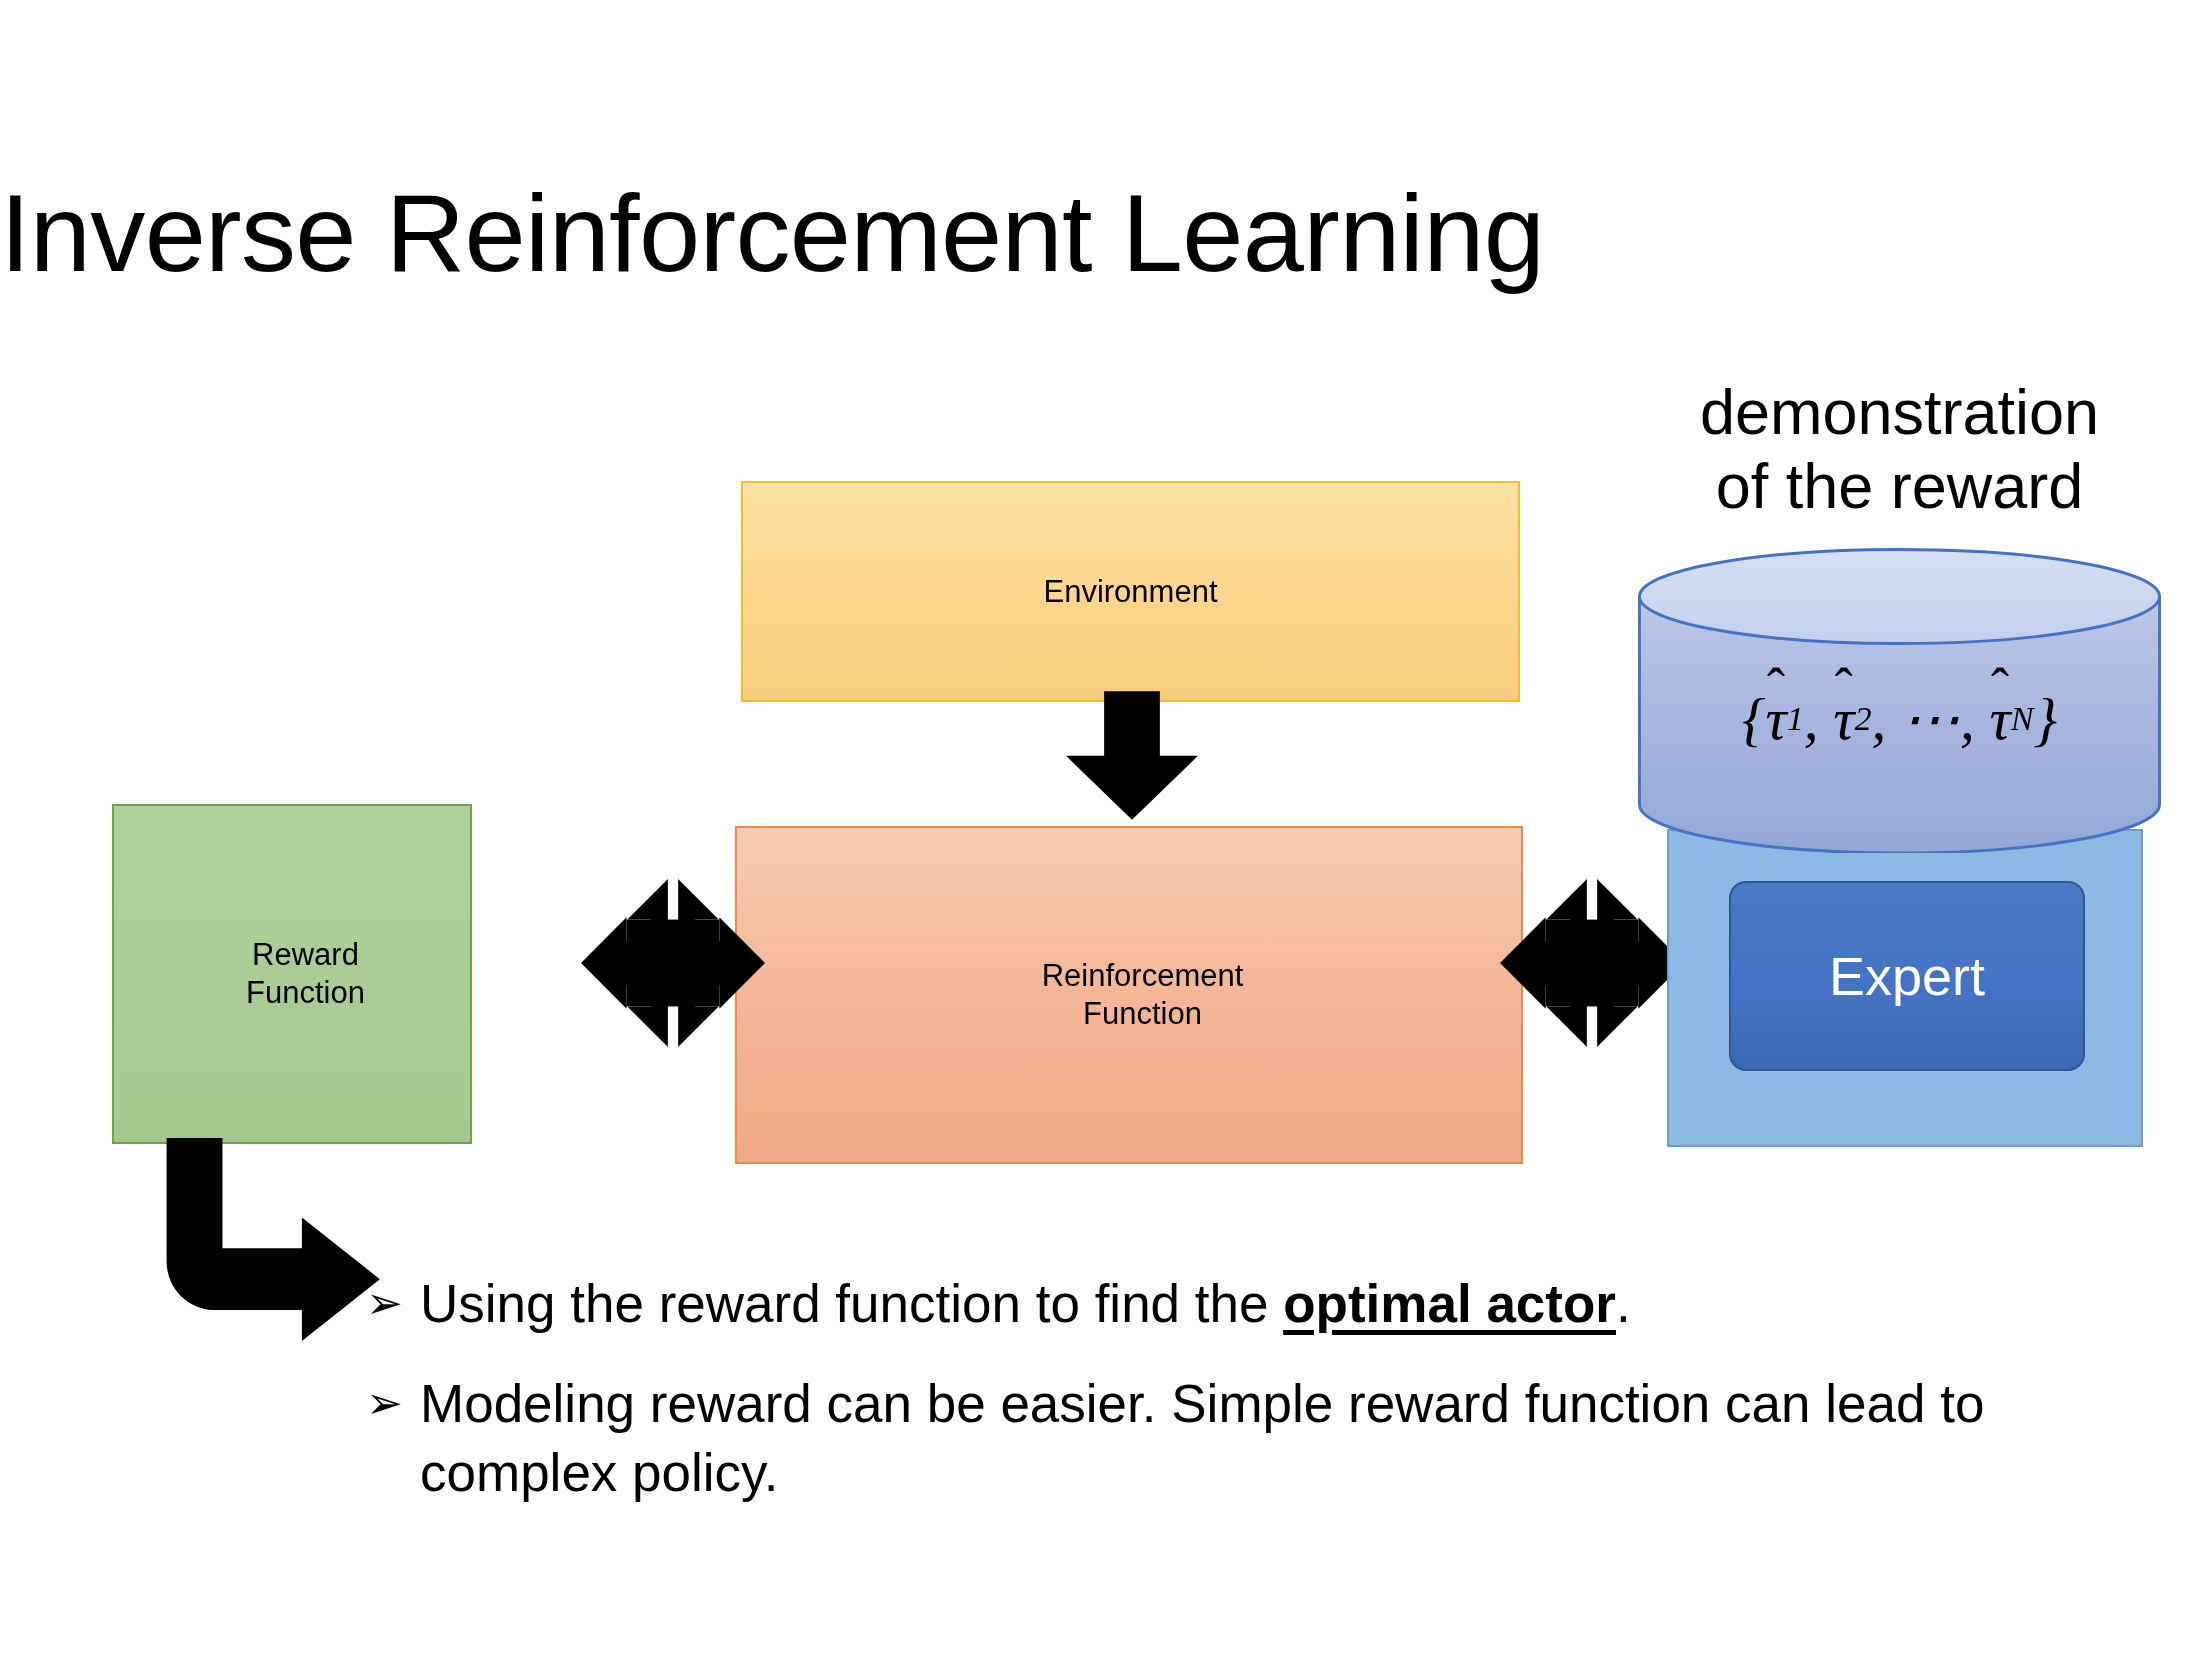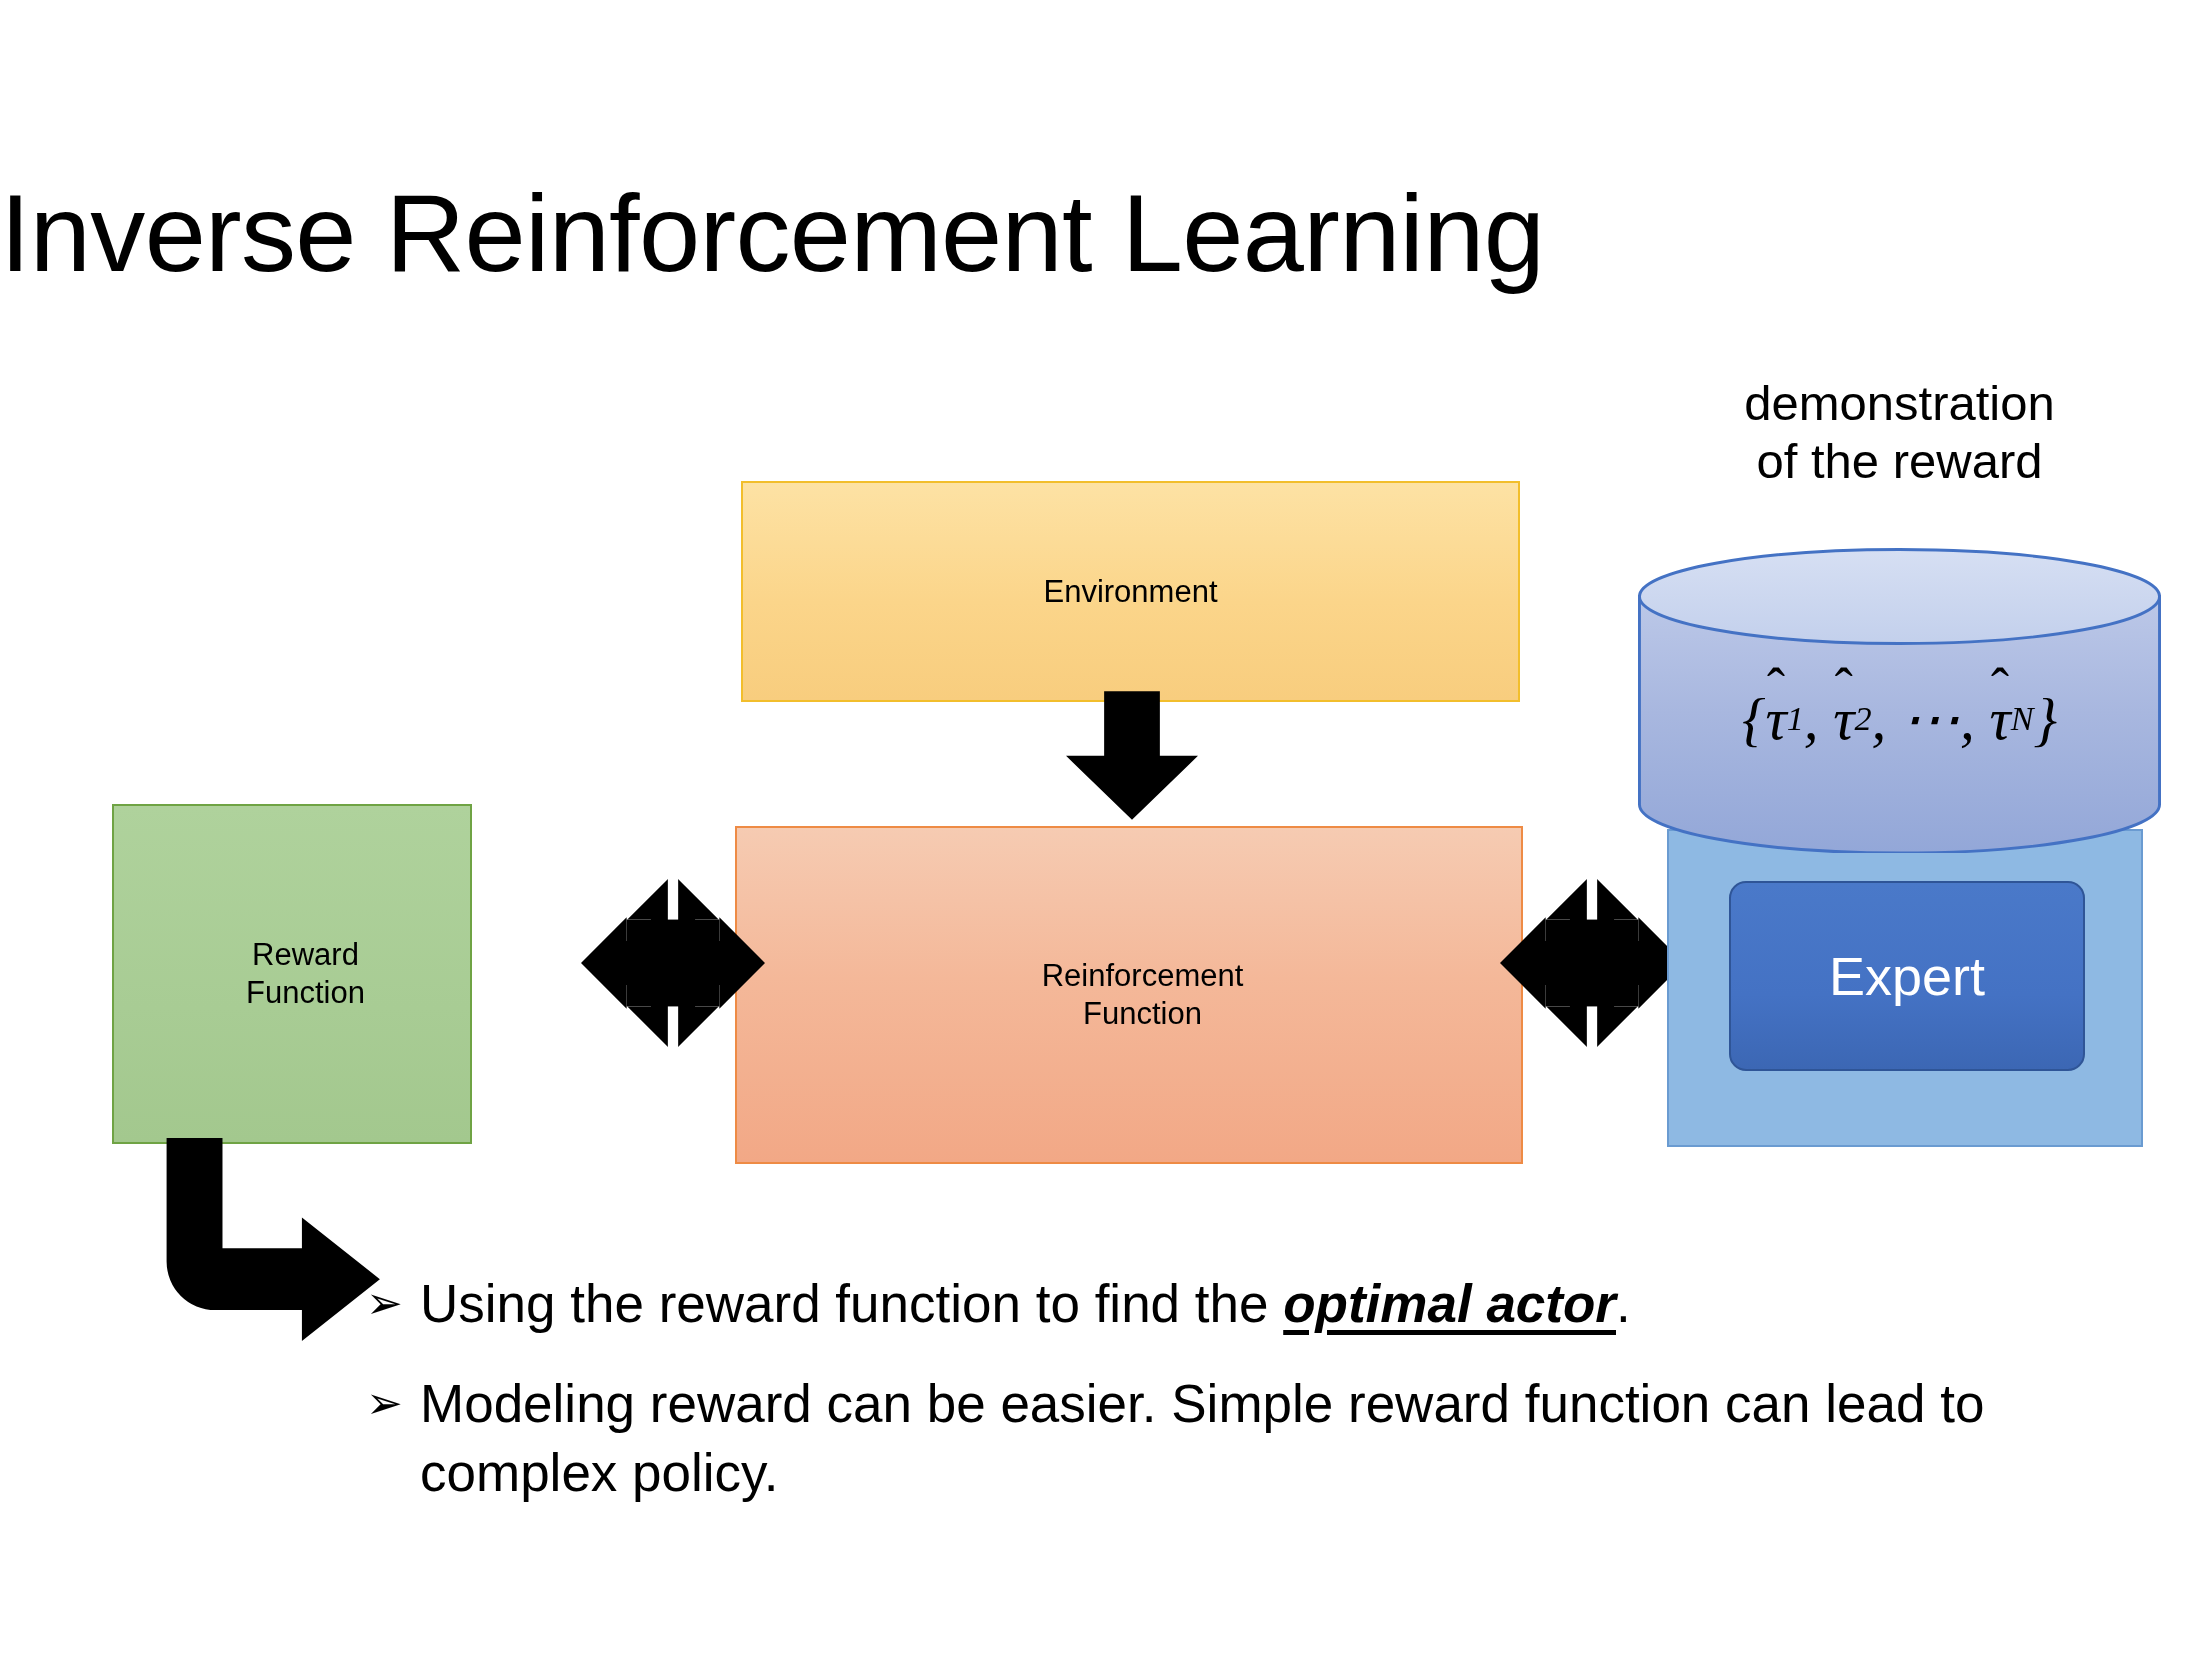--- a/index.html
+++ b/index.html
@@ -153,21 +153,21 @@
     font-style: normal;
     font-size: 0.92em;
   }
 
   .demo-caption {
     position: absolute;
     left: 1638px;
     top: 375px;
     width: 523px;
     text-align: center;
-    font-size: 49px;
+    font-size: 63px;
     line-height: 1.18;
     color: #000000;
   }
   .demo-caption .ln { display: block; }
 
   
   .arrow-svg { position: absolute; display: block; }
 
   .arrow-down-env { left: 1066px; top: 691px; width: 132px; height: 129px; }
   .quad-left  { left: 581px;  top: 871px; width: 184px; height: 184px; }
@@ -193,21 +193,20 @@
   .bullet-marker {
     flex: 0 0 auto;
     width: 54px;
     font-size: 44px;
     line-height: 1.50;
     color: #000000;
   }
   .bullet-text { flex: 1 1 auto; }
   .emph {
     font-weight: 700;
-    font-style: italic;
     text-decoration: underline;
     text-underline-offset: 0.16em;
     text-align: right;
   }
 </style>
 </head>
 <body>
 
 <div class="slide">
 

